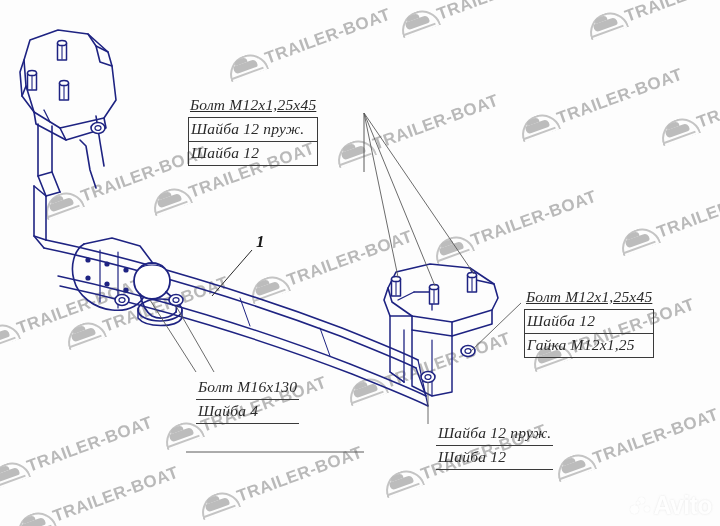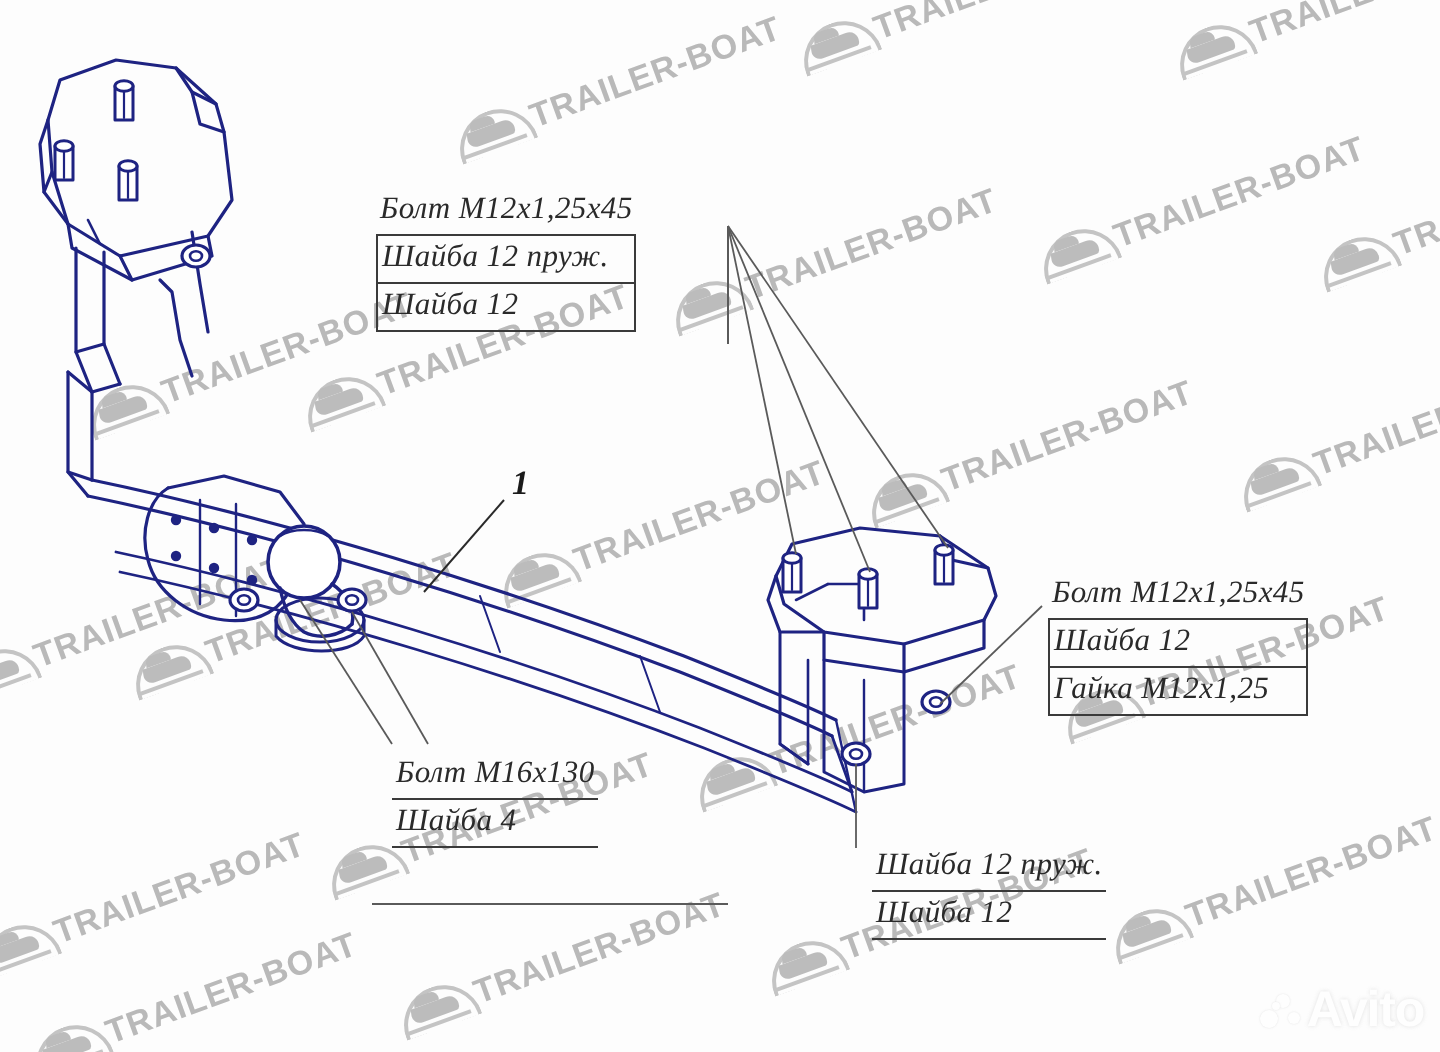--- a/index.html
+++ b/index.html
@@ -101,20 +101,21 @@
     line-height: 20px;
   }
   .label-block.boxed .label-line {
     border: 1px solid #3a3a3a;
     border-top: none;
   }
   .label-block.boxed .label-line:first-child {
     border-top: none;
     border-left: none;
     border-right: none;
+    text-decoration: underline;
   }
 
   .callout-num {
     position: absolute;
     font-family: "Liberation Serif", serif;
     font-style: italic;
     font-weight: bold;
     font-size: 17px;
     color: #1a1a1a;
     z-index: 5;

